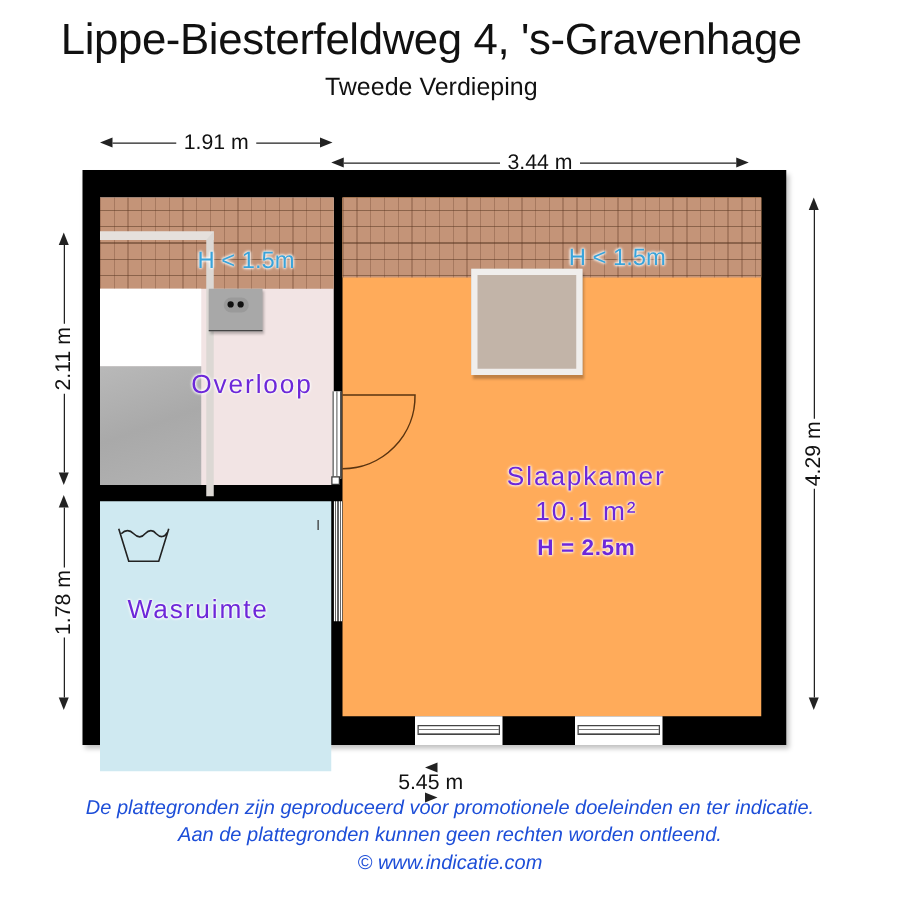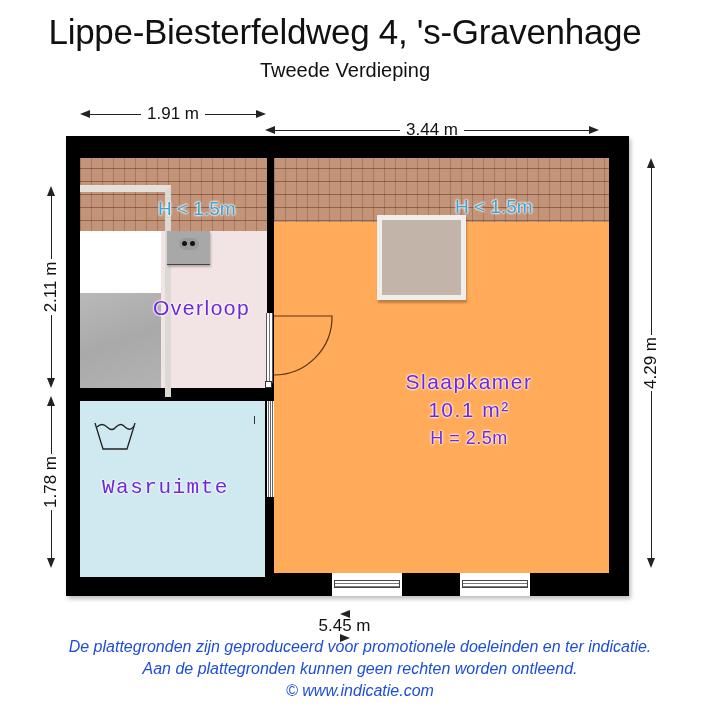--- a/index.html
+++ b/index.html
@@ -99,42 +99,42 @@
         <span style="position:absolute; left:3px; top:3px; width:5px; height:5px; border-radius:50%; background:#111;"></span>
         <span style="position:absolute; left:11px; top:3px; width:5px; height:5px; border-radius:50%; background:#111;"></span>
       </div>
     </div>
 
     <div class="h-label" style="left:78px; top:40px;">H &lt; 1.5m</div>
 
     <div class="room-label" style="left:73px; top:138px;">Overloop</div>
   </div>
 
-  <div class="room" style="left:14px; top:265px; width:185px; height:176px; background:#cfe9f1;font-family:Liberation Mono, monospace;">
+  <div class="room" style="left:14px; top:265px; width:185px; height:216px; background:#cfe9f1;">
     <svg style="position:absolute; left:13px; top:20px;" width="44" height="32" viewBox="0 0 44 32">
       <path d="M2 2 L10 28 L34 28 L42 2" fill="none" stroke="#222" stroke-width="1.3"></path>
       <path d="M4 6 Q9 1 14 6 Q19 11 23 6 Q28 1 32 6 Q37 11 41 5" fill="none" stroke="#222" stroke-width="1.3"></path>
     </svg>
     <div style="position:absolute; left:174px; top:15px; width:1px; height:8px; background:#333;"></div>
     <div class="room-label" style="left:22px; top:75px;">Wasruimte</div>
   </div>
 
   <div class="room" style="left:208px; top:22px; width:335px; height:415px; background:#ffab5a;">
     <div class="roof" style="left:0; top:0; width:335px; height:64px;"></div>
 
     <div style="position:absolute; left:103px; top:57px; width:89px; height:85px; background:#c2b4a8; border:5px solid #f0eeec; box-sizing:border-box; box-shadow:1px 3px 2px rgba(0,0,0,0.25);"></div>
     <div class="h-label" style="left:181px; top:38px;">H &lt; 1.5m</div>
 
     <svg style="position:absolute; left:-4px; top:155px;" width="70" height="70" viewBox="0 0 70 70">
       <path d="M4 3 L62 3 A58 58 0 0 1 4 62" fill="none" stroke="#5a3410" stroke-width="1.2"></path>
     </svg>
 
     <div class="room-label" style="left:70px; top:212px; width:250px; font-size:21px;">Slaapkamer</div>
     <div class="room-label" style="left:70px; top:240px; width:250px; font-size:21px;">10.1 m²</div>
-    <div class="room-label" style="left:70px; top:270px; width:250px; font-size:18px; letter-spacing:0.5px;">H = 2.5m</div>
+    <div class="room-label" style="left:70px; top:270px; width:250px; font-size:18px; letter-spacing:0.5px;font-weight:bold;">H = 2.5m</div>
   </div>
 
   <div style="position:absolute; left:200px; top:177px; width:7px; height:70px; background:#fff; border-left:1px solid #555; border-right:1px solid #555; box-sizing:border-box;">
     <div style="position:absolute; left:2px; top:0; width:1px; height:100%; background:#777;"></div>
   </div>
   <div style="position:absolute; left:199px; top:245px; width:7px; height:7px; background:#fff; border:1px solid #333; box-sizing:border-box;"></div>
 
   <div style="position:absolute; left:201px; top:265px; width:7px; height:96px; background:repeating-linear-gradient(90deg,#fff 0 1px,#666 1px 2px);"></div>
 
   <div style="position:absolute; left:266px; top:437px; width:70px; height:23px; background:#fff;">

